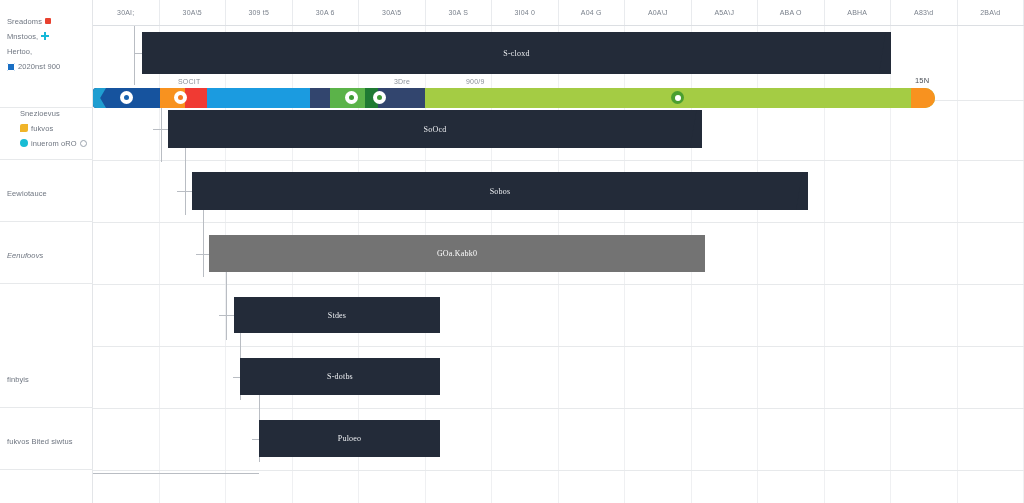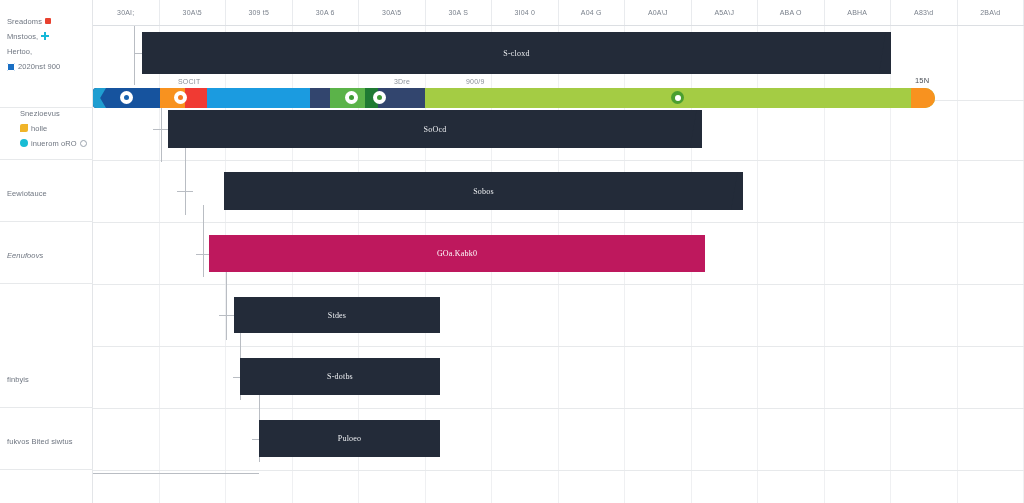--- a/index.html
+++ b/index.html
@@ -109,21 +109,21 @@
     background: #232b39;
     clip-path: polygon(0 0, calc(100% - 11px) 0, 100% 0, 100% 100%, 0 100%);
   }
   .bar.summary::after {
     content: ""; position: absolute; right: 0; top: 0;
     width: 12px; height: 100%;
     background: #232b39;
     clip-path: polygon(100% 0, 100% 100%, 0 100%, 55% 0);
   }
   .bar.task { background: #232b39; }
-  .bar.teal { background: #be185d; color: #ffffff; text-align: center; }
+  .bar.teal { background: #737373; color: #ffffff; text-align: center; }
 
   
   .strip {
     position: absolute; height: 20px;
     z-index: 2;
     display: flex;
     border-radius: 3px 10px 10px 3px;
     overflow: hidden;
   }
   .seg { height: 100%; }
@@ -199,21 +199,21 @@
         <span class="side-text">2020nst 900</span>
       </div>
     </div>
 
     <div class="side-row" style="top:100px;height:60px;padding-left:20px;">
       <div class="side-line">
         <span class="side-text">Snezioevus</span>
       </div>
       <div class="side-line">
         <span class="ic ic-star"></span>
-        <span class="side-text">holle</span>
+        <span class="side-text">fukvos</span>
       </div>
       <div class="side-line">
         <span class="ic ic-dot"></span>
         <span class="side-text">inuerom oRO</span>
         <span class="ic ic-ring"></span>
       </div>
     </div>
 
     <div class="side-row" style="top:160px;height:62px;">
       <div class="side-line" style="margin-top:20px;">
@@ -336,21 +336,21 @@
     <div class="pin blue" style="left:27px;top:91px;"></div>
     <div class="pin orange" style="left:81px;top:91px;"></div>
     <div class="pin green" style="left:252px;top:91px;"></div>
     <div class="pin green" style="left:280px;top:91px;"></div>
     <div class="pin greenhole" style="left:578px;top:91px;"></div>
 
     <div class="bar summary" style="left:75px;top:110px;width:534px;height:38px;">
       <span>SoOcd</span>
     </div>
 
-    <div class="bar summary" style="left:99px;top:172px;width:519px;height:38px;margin-left:32px;">
+    <div class="bar summary" style="left:99px;top:172px;width:616px;height:38px;">
       <span>Sobos</span>
     </div>
 
     <div class="bar teal" style="left:116px;top:235px;width:496px;height:37px;">
       <span>GOa.Kabk0</span>
     </div>
 
     <div class="bar task" style="left:141px;top:297px;width:206px;height:36px;">
       <span>Stdes</span>
     </div>

